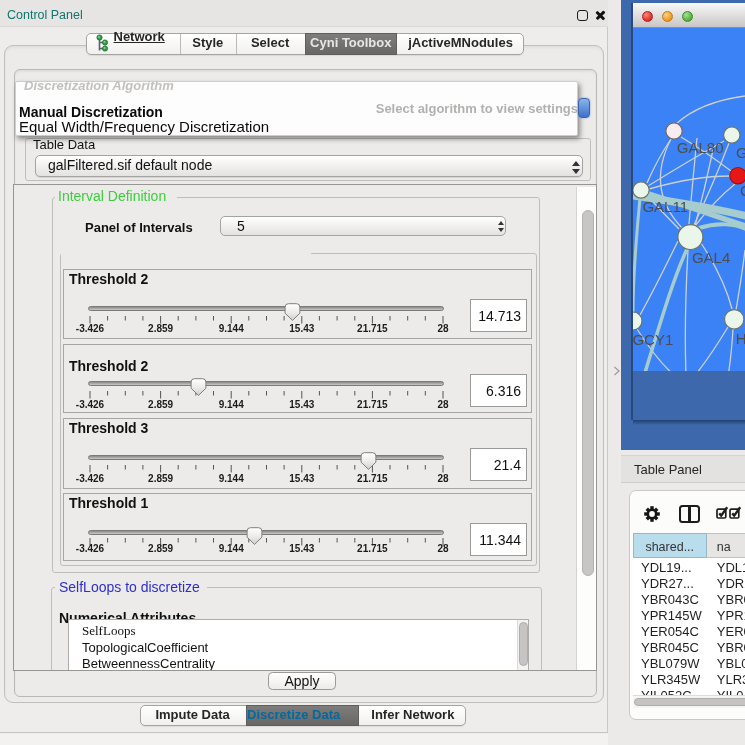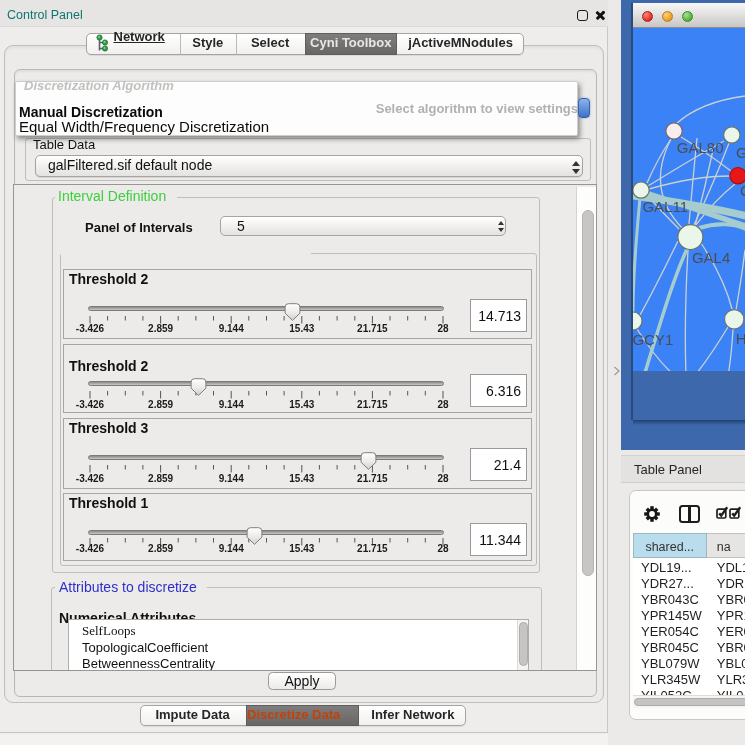--- a/index.html
+++ b/index.html
@@ -221,37 +221,37 @@
           <stop offset="0.55" stop-color="#eceae8"></stop>
           <stop offset="1" stop-color="#cfcecb"></stop>
         </linearGradient>
       </defs>
       <path d="M4.5 0.7 L12.5 0.7 Q15.9 0.7 15.9 4 L15.9 10.2 L8.5 17.4 L1.1 10.2 L1.1 4 Q1.1 0.7 4.5 0.7 Z" fill="url(#thg241340)" stroke="#807f7d" stroke-width="1"></path>
     </svg>
 <div class="a" style="left:456px;top:336px;width:57px;height:33px;border:1px solid #9b9a98;background:#fff"></div>
 <div class="t" style="left:456px;top:346.4px;font-size:14px;color:#111;width:51px;text-align:right;">11.344</div>
 <div class="a" style="left:37.3px;top:400px;width:490.5px;height:95px;border:1px solid #bfbebb;border-radius:3px"></div>
 <div class="a" style="left:41px;top:395px;width:152px;height:12px;background:#ecebe9"></div>
-<div class="t" style="left:45px;top:393.4px;font-size:14px;color:#2e2ecc;">Attributes to discretize</div>
+<div class="t" style="left:45px;top:393.4px;font-size:14px;color:#2e2ecc;">SelfLoops to discretize</div>
 <div class="t" style="left:45px;top:413.4px;font-size:14px;color:#111;font-weight:bold;margin-top:11px;">Numerical Attributes</div>
 <div class="a" style="left:54px;top:432px;width:461px;height:60px;border:1px solid #aeadab;background:#fff"></div>
 <div class="t" style="left:68px;top:437.2px;font-size:13px;color:#111;font-family:Liberation Serif, serif;">SelfLoops</div>
 <div class="t" style="left:68px;top:453.7px;font-size:13px;color:#111;">TopologicalCoefficient</div>
 <div class="t" style="left:68px;top:470.2px;font-size:13px;color:#111;">BetweennessCentrality</div>
 <div class="a" style="left:503px;top:433px;width:11px;height:58px;background:#f4f3f1;border-left:1px solid #dcdbd9"></div>
 <div class="a" style="left:504.5px;top:435px;width:9px;height:44px;background:#c6c5c3;border:1px solid #aeadab;border-radius:4.5px"></div>
 </div>
 <div class="a" style="left:576px;top:187px;width:20px;height:483px;background:#fdfdfc;border-left:1px solid #d4d3d1"></div>
 <div class="a" style="left:582px;top:210px;width:12px;height:366px;background:#c7c6c4;border:1px solid #b3b2b0;border-radius:6px"></div>
 <div class="a" style="left:268px;top:672px;width:68px;height:17.5px;background:linear-gradient(#ffffff,#ecebe9);border:1px solid #9b9a98;border-radius:4.5px"></div>
 <div class="t" style="left:268px;top:673.9px;font-size:14px;color:#111;width:68px;text-align:center;">Apply</div>
 <div class="a" style="left:139.5px;top:705px;width:326.9px;height:20.5px;background:linear-gradient(#ffffff,#f1f0ee);border:1px solid #a5a4a2;border-radius:5px;box-shadow:0 1px 1px rgba(0,0,0,0.08)"></div>
 <div class="a" style="left:245.7px;top:705px;width:113.6px;height:20.5px;background:linear-gradient(#7e7d7b,#686765);border:1px solid #5f5e5c"></div>
 <div class="t" style="left:139.5px;top:708.2px;font-size:13px;color:#262626;font-weight:bold;width:106.2px;text-align:center;">Impute Data</div>
-<div class="t" style="left:245.7px;top:708.2px;font-size:13px;color:#c2410c;font-weight:bold;width:96px;text-align:center;">Discretize Data</div>
+<div class="t" style="left:245.7px;top:708.2px;font-size:13px;color:#0369a1;font-weight:bold;width:96px;text-align:center;">Discretize Data</div>
 <div class="t" style="left:359.3px;top:708.2px;font-size:13px;color:#262626;font-weight:bold;width:107.1px;text-align:center;">Infer Network</div>
 <div class="a" style="left:0;top:734px;width:608px;height:11px;background:#f3f2f0"></div>
 <div class="a" style="left:15px;top:80.5px;width:563px;height:55.5px;background:#fdfdfd;border:1px solid #cfcecb;border-radius:2px;box-shadow:2px 3px 5px rgba(40,40,40,0.5)"></div>
 <div class="t" style="left:24px;top:78.7px;font-size:13px;color:#c2c1bf;font-weight:bold;font-style:italic;">Discretization Algorithm</div>
 <div class="t" style="left:15px;top:87.2px;font-size:13px;color:#b2b1af;font-weight:bold;width:563px;text-align:right;margin-top:15px;">Select algorithm to view settings</div>
 <div class="t" style="left:19px;top:105.0px;font-size:14px;color:#0a0a0a;font-weight:bold;">Manual Discretization</div>
 <div class="t" style="left:19px;top:119.1px;font-size:15px;color:#0a0a0a;">Equal Width/Frequency Discretization</div>
 <div class="a" style="left:578px;top:98px;width:12px;height:20px;background:linear-gradient(#8ab4ec,#3e71c8);border:1px solid #3a62a8;border-radius:4px;box-shadow:0 0 2px rgba(90,140,220,0.8)"></div>
 <div class="a" style="left:608px;top:0;width:13px;height:745px;background:#eceae8"></div>
 <svg class="a" style="left:613px;top:366px" width="7" height="10" viewBox="0 0 7 10">

